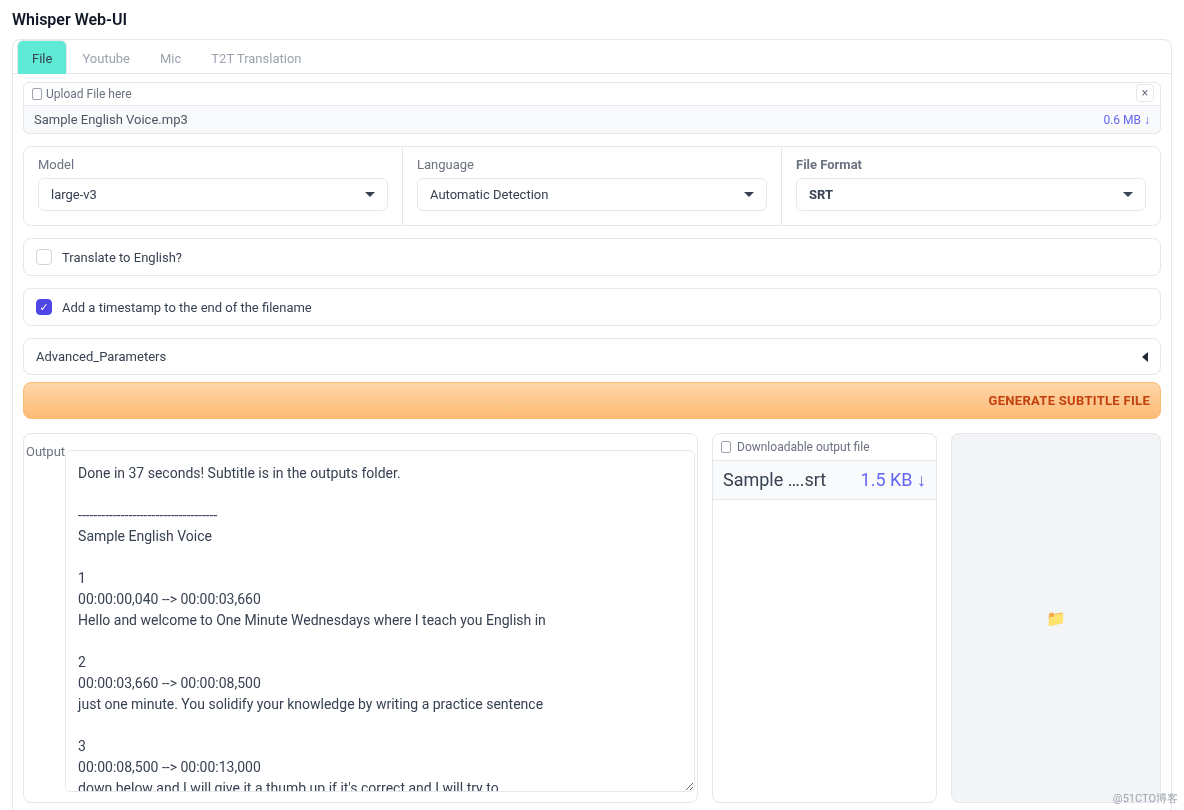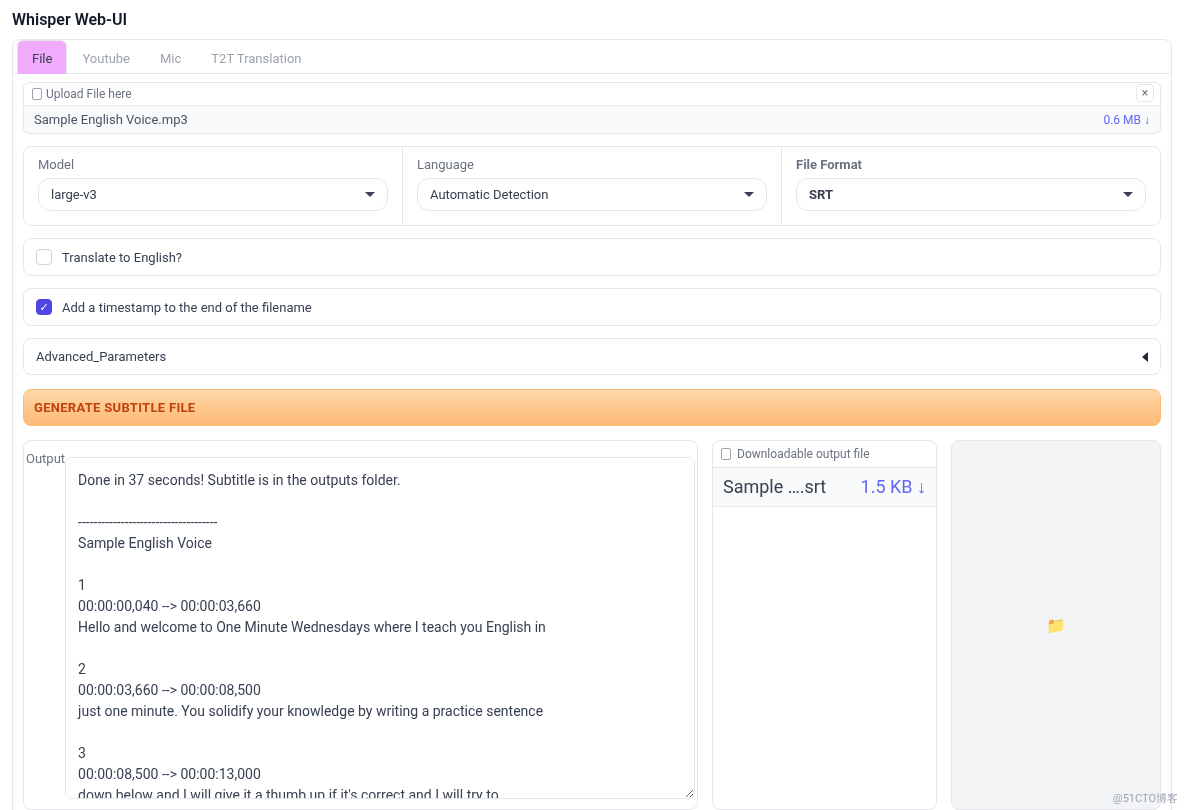--- a/index.html
+++ b/index.html
@@ -33,21 +33,21 @@
     color: #9ca3af;
     cursor: pointer;
     border: 1px solid transparent;
     border-bottom: none;
     margin-bottom: -1px;
     border-radius: 6px 6px 0 0;
   }
   .tab.active {
     color: #374151;
     border-color: #e5e7eb;
-    background: #f0abfc;
+    background: #5eead4;
   }
   .inner { padding: 8px 10px 10px; }
   .upload-head {
     border: 1px solid #e5e7eb;
     border-radius: 6px 6px 0 0;
     padding: 4px 8px;
     font-size: 12px;
     color: #6b7280;
     display: flex;
     align-items: center;
@@ -93,21 +93,21 @@
   }
   .col {
     flex: 1;
     padding: 10px 14px 14px;
     border-right: 1px solid #e5e7eb;
   }
   .col:last-child { border-right: none; font-weight: bold; }
   .label { font-size: 13px; color: #6b7280; margin-bottom: 6px; }
   .select {
     border: 1px solid #e5e7eb;
-    border-radius: 12px;
+    border-radius: 6px;
     padding: 8px 12px;
     display: flex;
     align-items: center;
     justify-content: space-between;
     cursor: pointer;
     background: #fff;
     color: #374151;
   }
   .caret {
     width: 0; height: 0;
@@ -151,25 +151,25 @@
     color: #374151;
   }
   .tri-left {
     width: 0; height: 0;
     border-top: 5px solid transparent;
     border-bottom: 5px solid transparent;
     border-right: 6px solid #1f2937;
   }
 
   .gen-btn {
-    margin-top: 14px;
+    margin-top: 7px;
     border: 1px solid #fdba74;
     border-radius: 8px;
     background: linear-gradient(#fed7aa, #fdba74);
-    text-align: left;
+    text-align: right;
     padding: 10px;
     font-weight: 700;
     letter-spacing: 0.3px;
     color: #c2410c;
     cursor: pointer;
   }
 
   .bottom {
     display: flex;
     gap: 14px;

